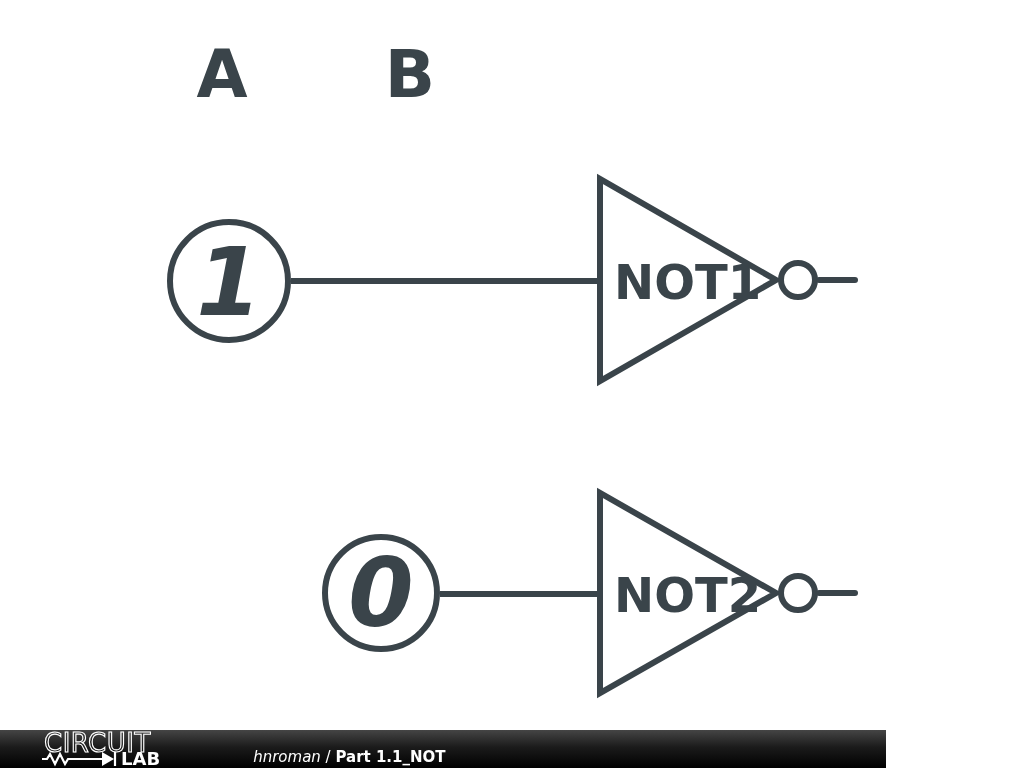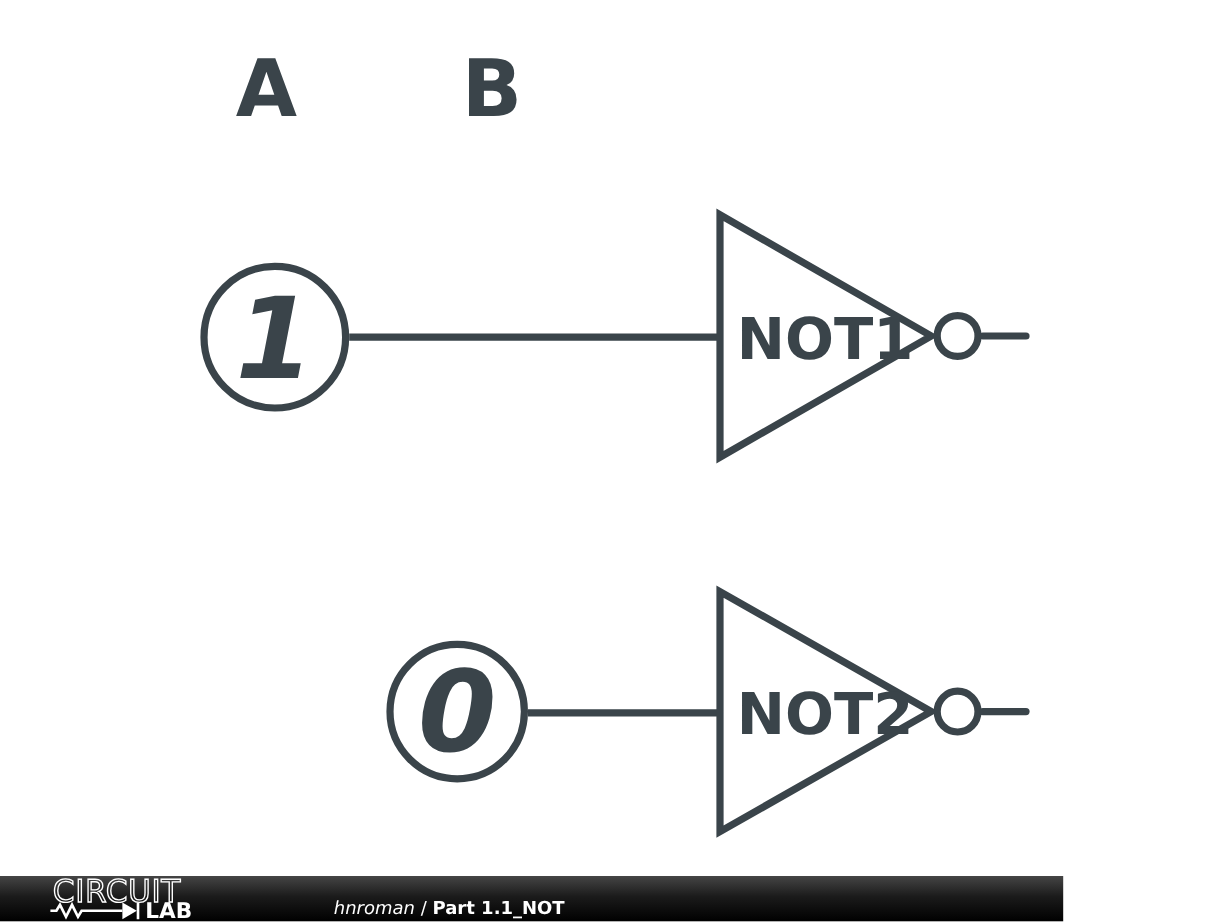--- a/index.html
+++ b/index.html
@@ -42,21 +42,21 @@
     position: absolute;
     left: 215px;
     top: 2px;
     display: flex;
     flex-direction: column;
     line-height: 17px;
     font-size: 15px;
     color: #ffffff;
   }
   .byline { white-space: pre; }
-  .byline .author { font-style: italic; margin-left: 25px; }
+  .byline .author { font-style: italic; }
   .byline .sep { font-style: normal; font-weight: normal; }
   .byline .title { font-weight: bold; }
 </style>
 </head>
 <body>
 
 <div class="stage">
 
   <svg class="schematic-svg" width="1024" height="730" viewBox="0 0 1024 730">
 

